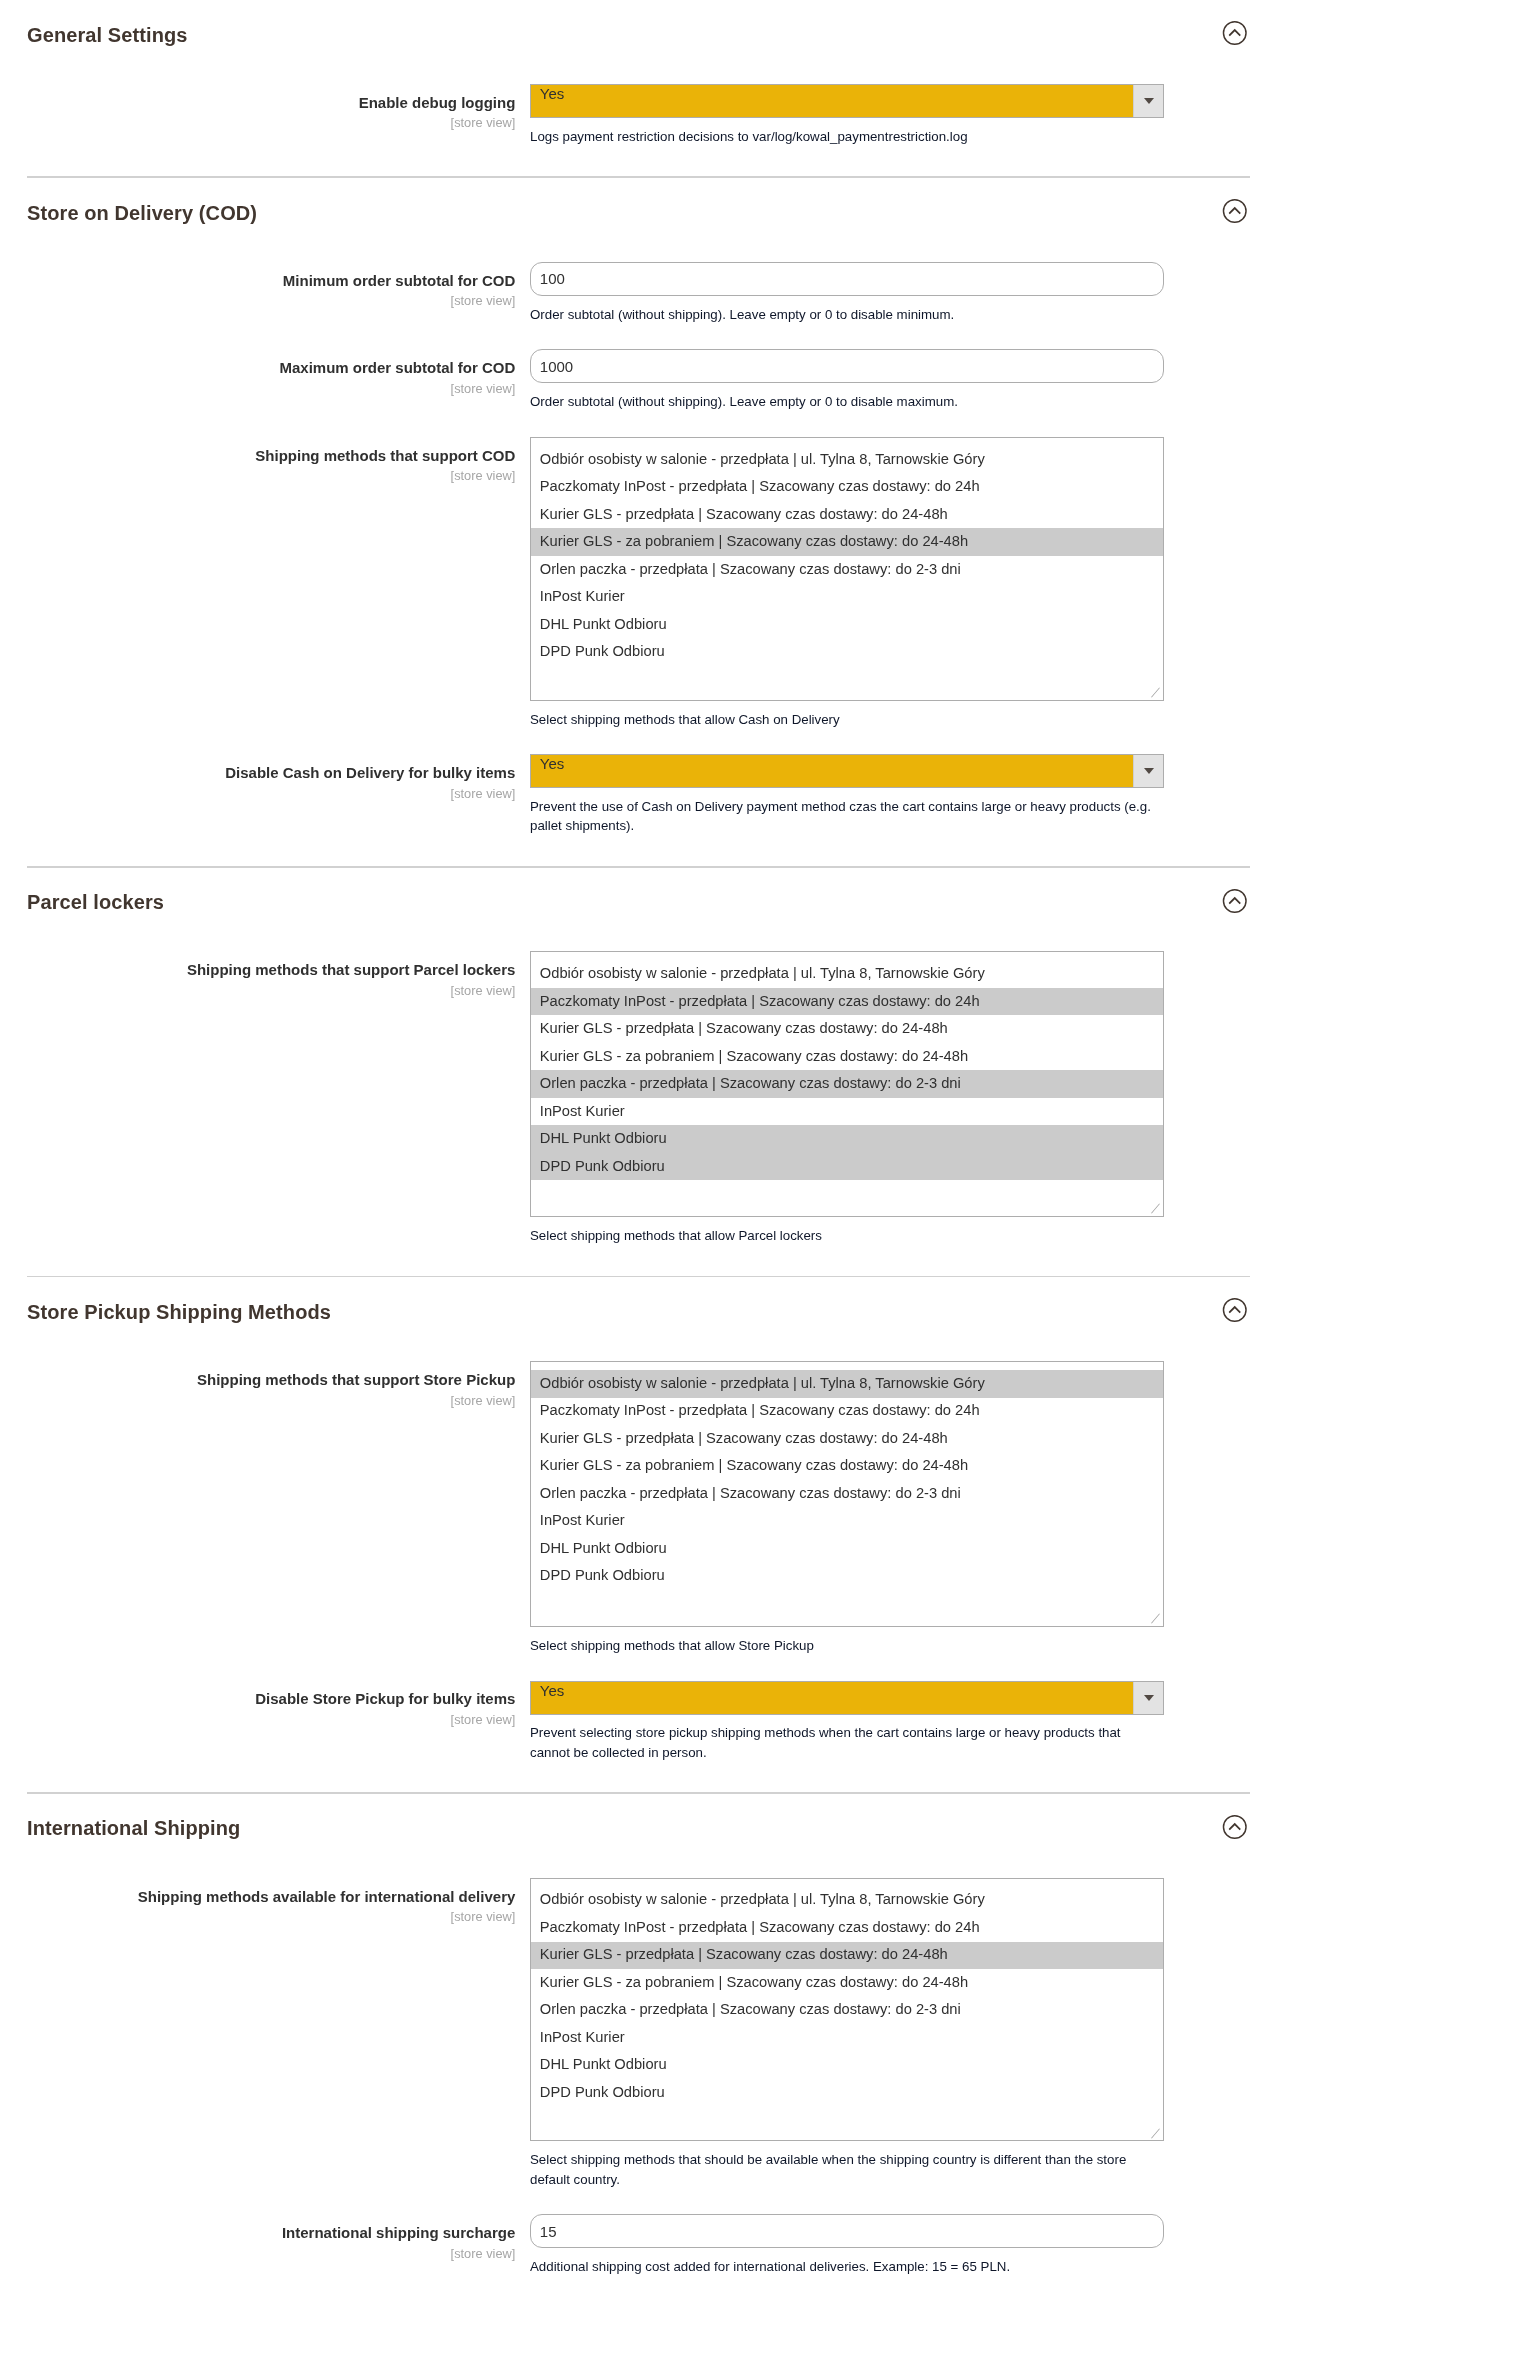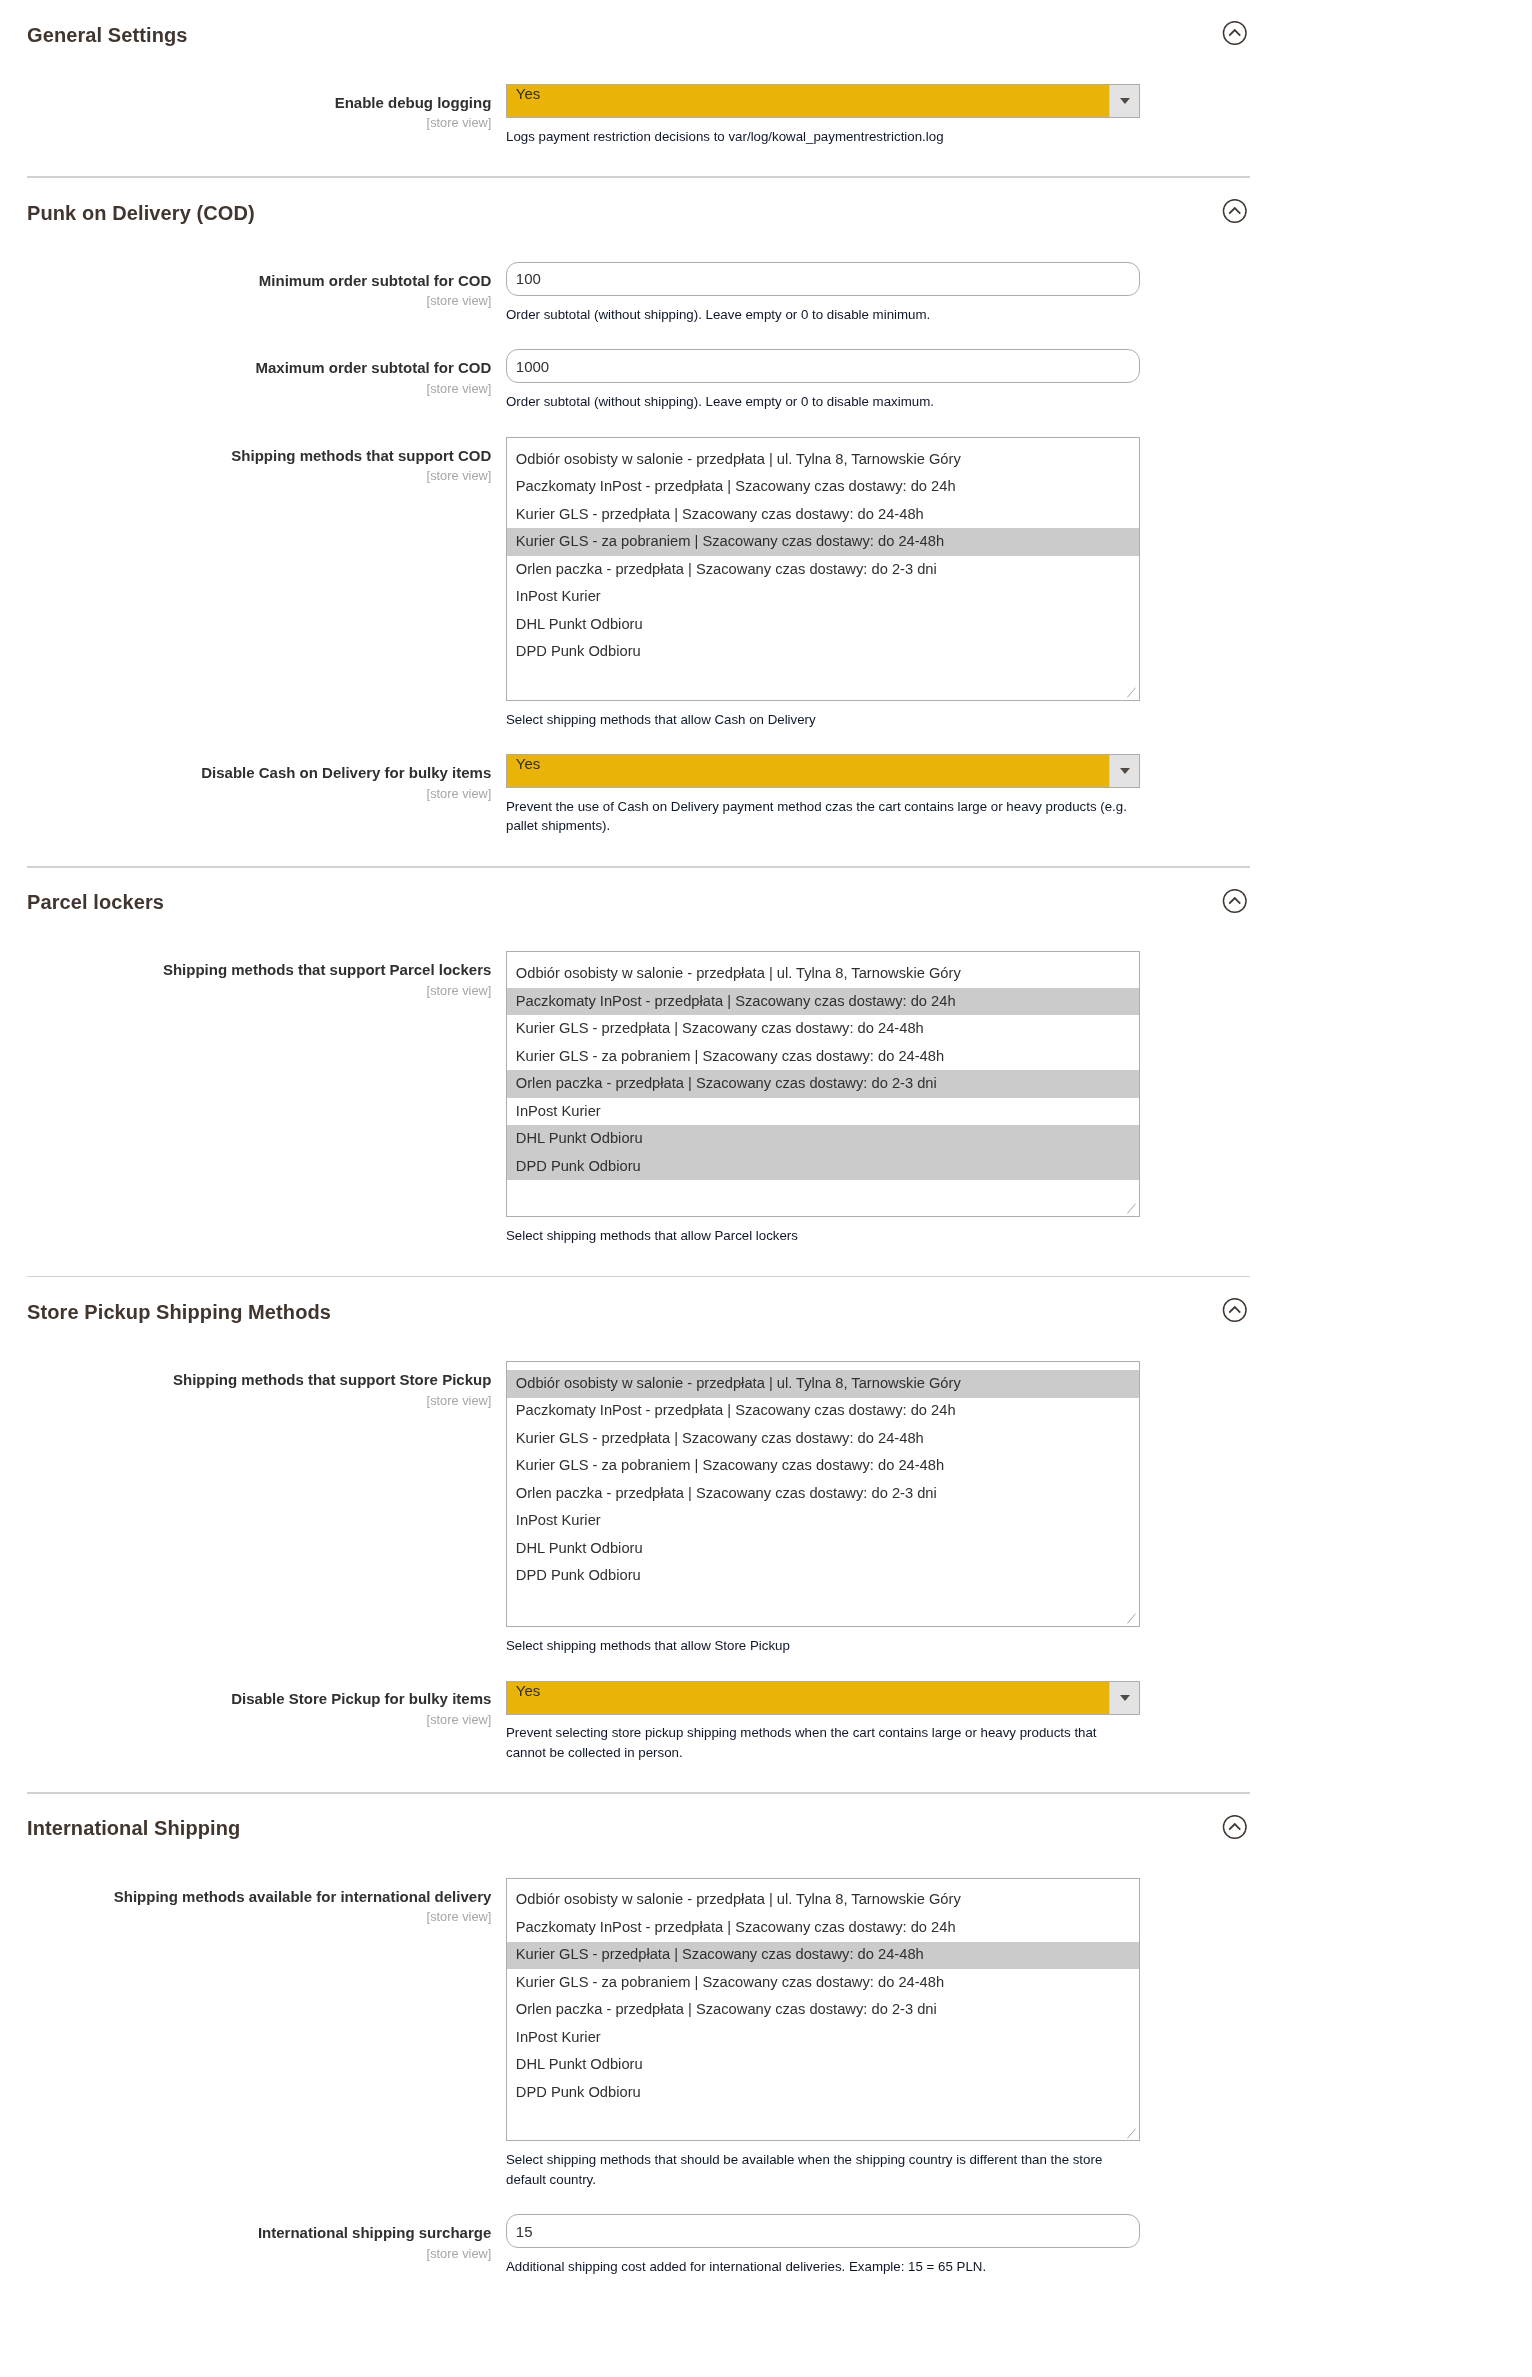--- a/index.html
+++ b/index.html
@@ -56,20 +56,21 @@
     margin-bottom: 25.5px;
   }
   .field:last-child { margin-bottom: 2px; }
 
   .field-label {
     width: 506px;
     flex: 0 0 506px;
     text-align: right;
     padding-right: 14.7px;
     padding-top: 9.8px;
+    margin-left: 24px;
   }
   .field-label .lbl {
     display: block;
     font-size: 15px;
     font-weight: 600;
     color: #303030;
     line-height: 1.25;
   }
   .field-label .scope {
     display: block;
@@ -200,21 +201,21 @@
               </div>
               <div class="hint">Logs payment restriction decisions to var/log/kowal_paymentrestriction.log</div>
             </div>
           </div>
         </div>
       </div>
     </div>
     <div class="section">
       <div class="section-divider"></div>
       <div class="section-head">
-        <div class="section-title">Punk on Delivery (COD)</div>
+        <div class="section-title">Store on Delivery (COD)</div>
         <div class="collapse-btn">
           <span>
             <svg width="25.5" height="25.5" viewBox="0 0 52 52">
               <circle cx="26" cy="26" r="23" fill="none" stroke="#41362f" stroke-width="3"></circle>
               <polyline points="16,30 26,20 36,30" fill="none" stroke="#41362f" stroke-width="3.5" stroke-linecap="square"></polyline>
             </svg>
           </span>
         </div>
       </div>
       <div class="section-body">

